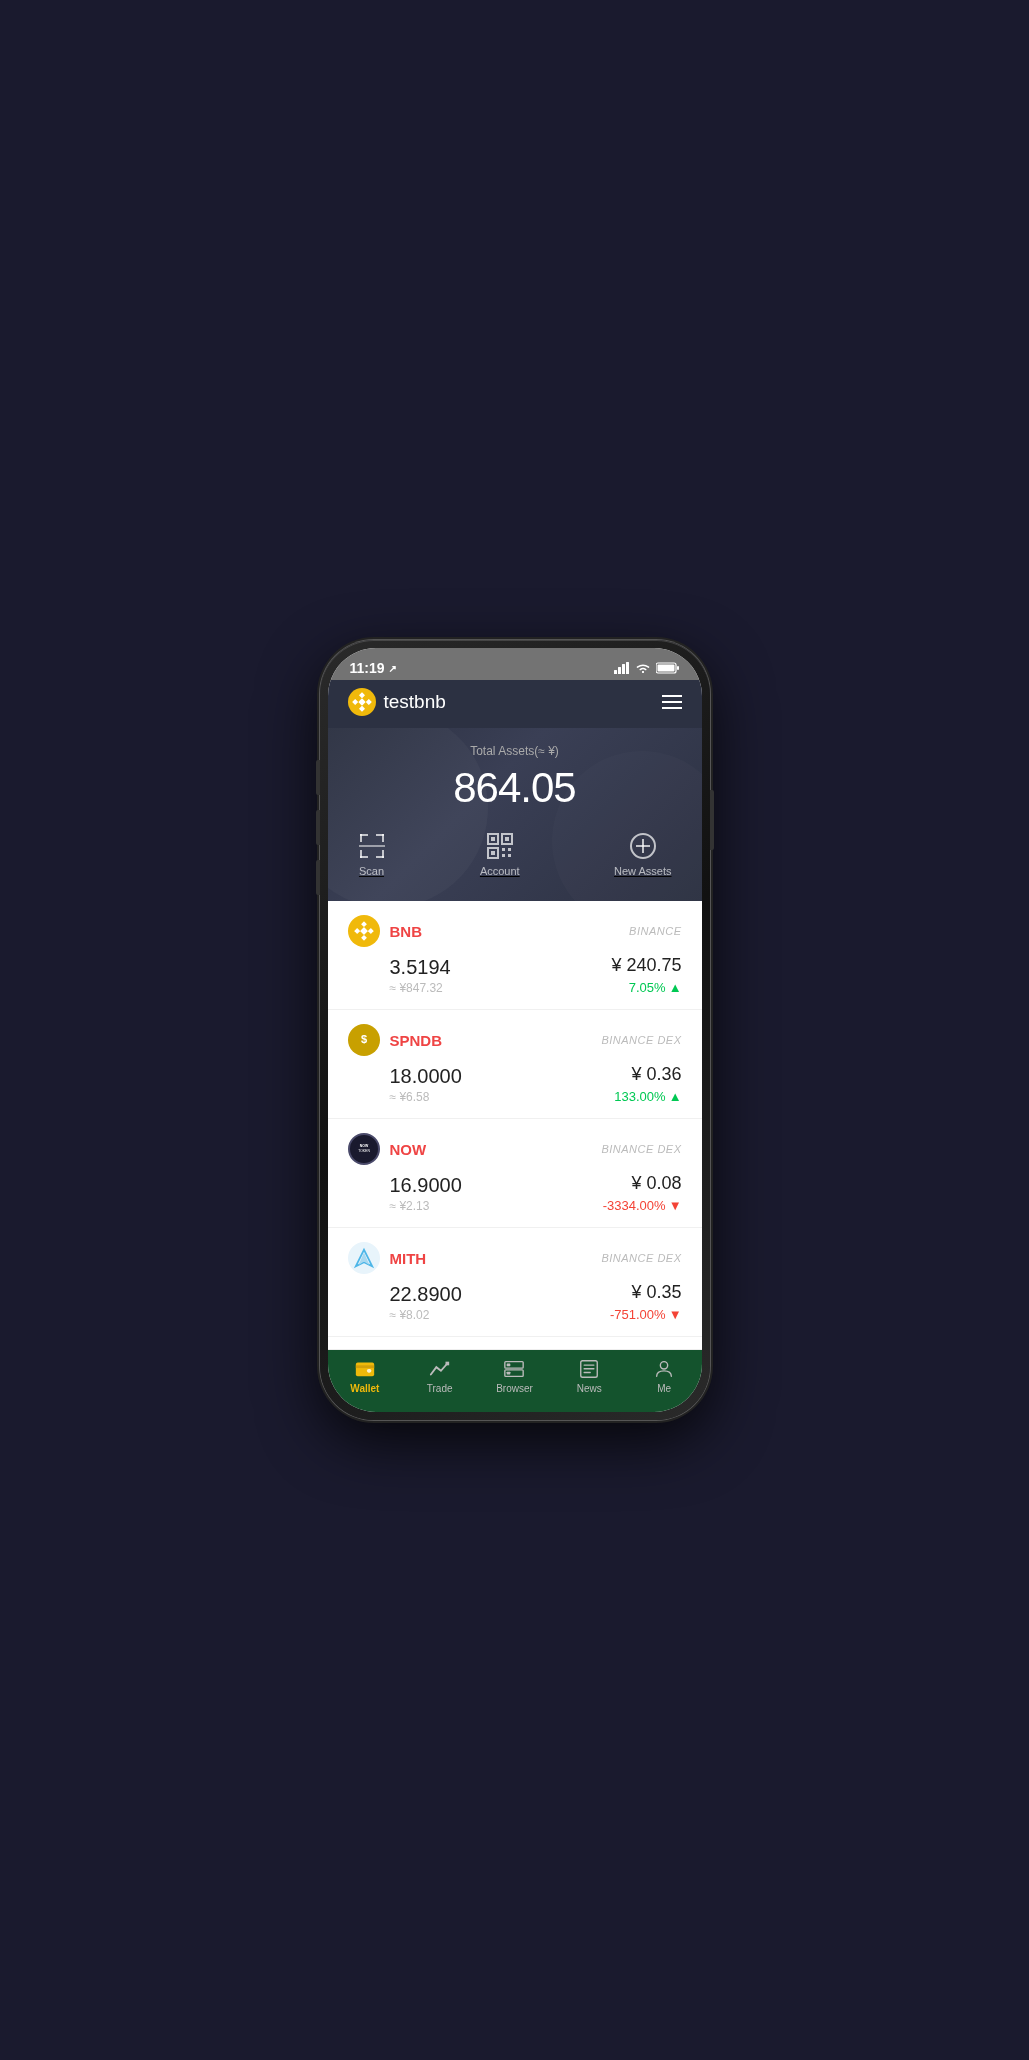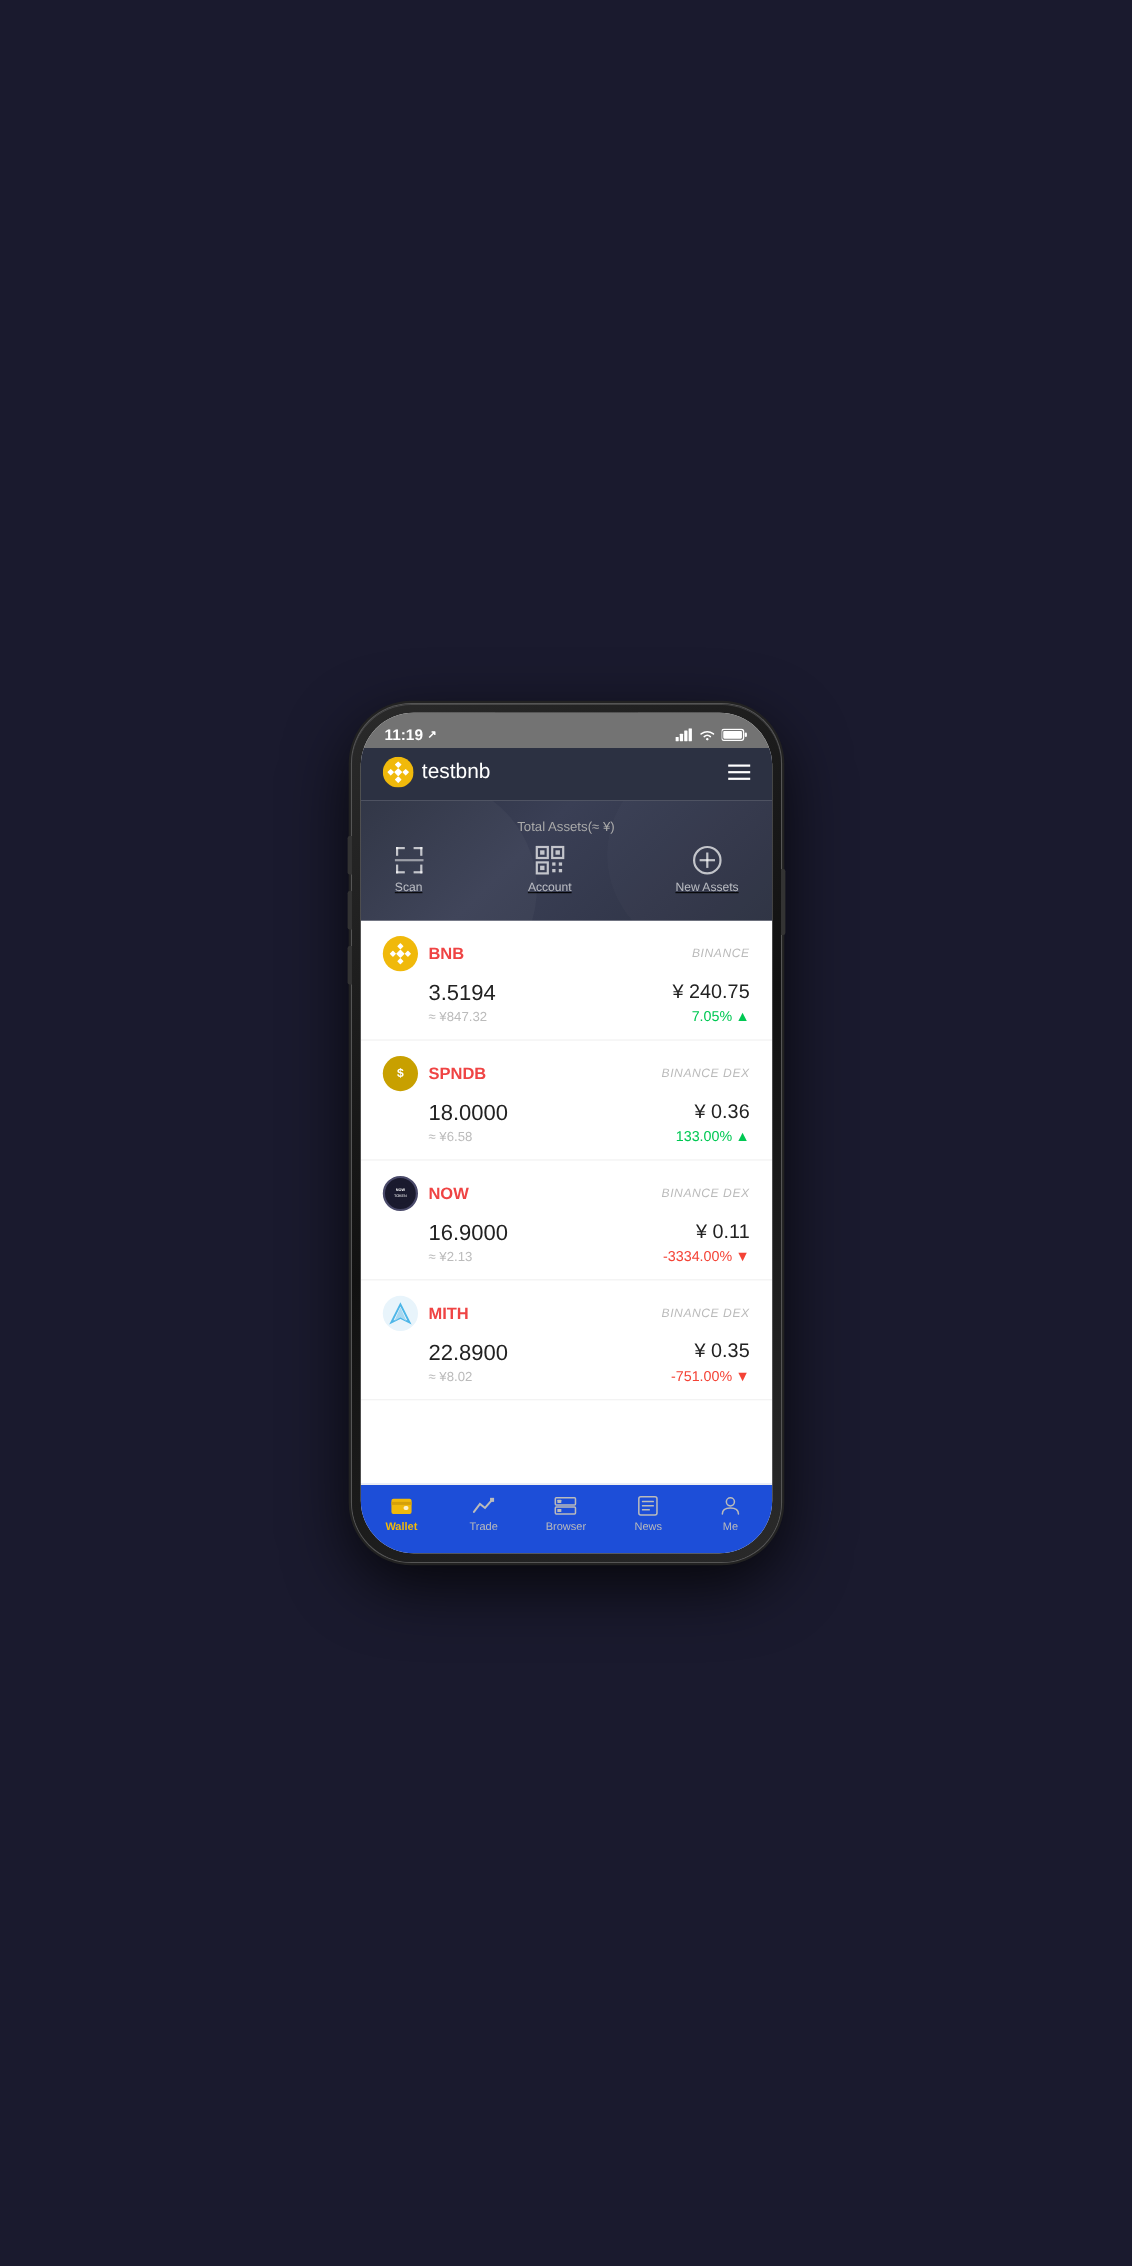--- a/index.html
+++ b/index.html
@@ -291,21 +291,21 @@
       align-items: center;
       justify-content: flex-end;
       gap: 3px;
     }
 
     .change-up { color: #00c853; }
     .change-down { color: #f44336; }
 
     
     .bottom-nav {
-      background: #1d4ed8;
+      background: #14532d;
       border-top: 1px solid #eee;
       display: flex;
       justify-content: space-around;
       padding: 8px 0 18px;
     }
 
     .nav-item {
       display: flex;
       flex-direction: column;
       align-items: center;
@@ -397,20 +397,21 @@
         </div>
         <div class="hamburger">
           <span></span>
           <span></span>
           <span></span>
         </div>
       </div>
 
       <div class="hero-section">
         <div class="total-assets-label">Total Assets(≈ ¥)</div>
+        <div class="total-assets-value">864.05</div>
         <div class="hero-actions">
 
           <div class="hero-action">
             <div class="hero-action-icon">
               <svg width="28" height="28" viewBox="0 0 28 28" fill="none">
                 <rect x="2" y="2" width="8" height="2" fill="rgba(255,255,255,0.7)"></rect>
                 <rect x="2" y="2" width="2" height="8" fill="rgba(255,255,255,0.7)"></rect>
                 <rect x="18" y="2" width="8" height="2" fill="rgba(255,255,255,0.7)"></rect>
                 <rect x="24" y="2" width="2" height="8" fill="rgba(255,255,255,0.7)"></rect>
                 <rect x="2" y="18" width="2" height="8" fill="rgba(255,255,255,0.7)"></rect>
@@ -524,21 +525,21 @@
             </div>
             <span class="asset-name">NOW</span>
             <span class="asset-exchange">BINANCE DEX</span>
           </div>
           <div class="asset-details">
             <div>
               <div class="asset-amount">16.9000</div>
               <div class="asset-cny">≈ ¥2.13</div>
             </div>
             <div class="asset-price-block">
-              <div class="asset-price">¥ 0.11</div>
+              <div class="asset-price">¥ 0.08</div>
               <div class="asset-change change-down">
                 <span>-3334.00%</span>
                 <span>▼</span>
               </div>
             </div>
           </div>
         </div>
 
         <div class="asset-item">
           <div class="asset-header">

